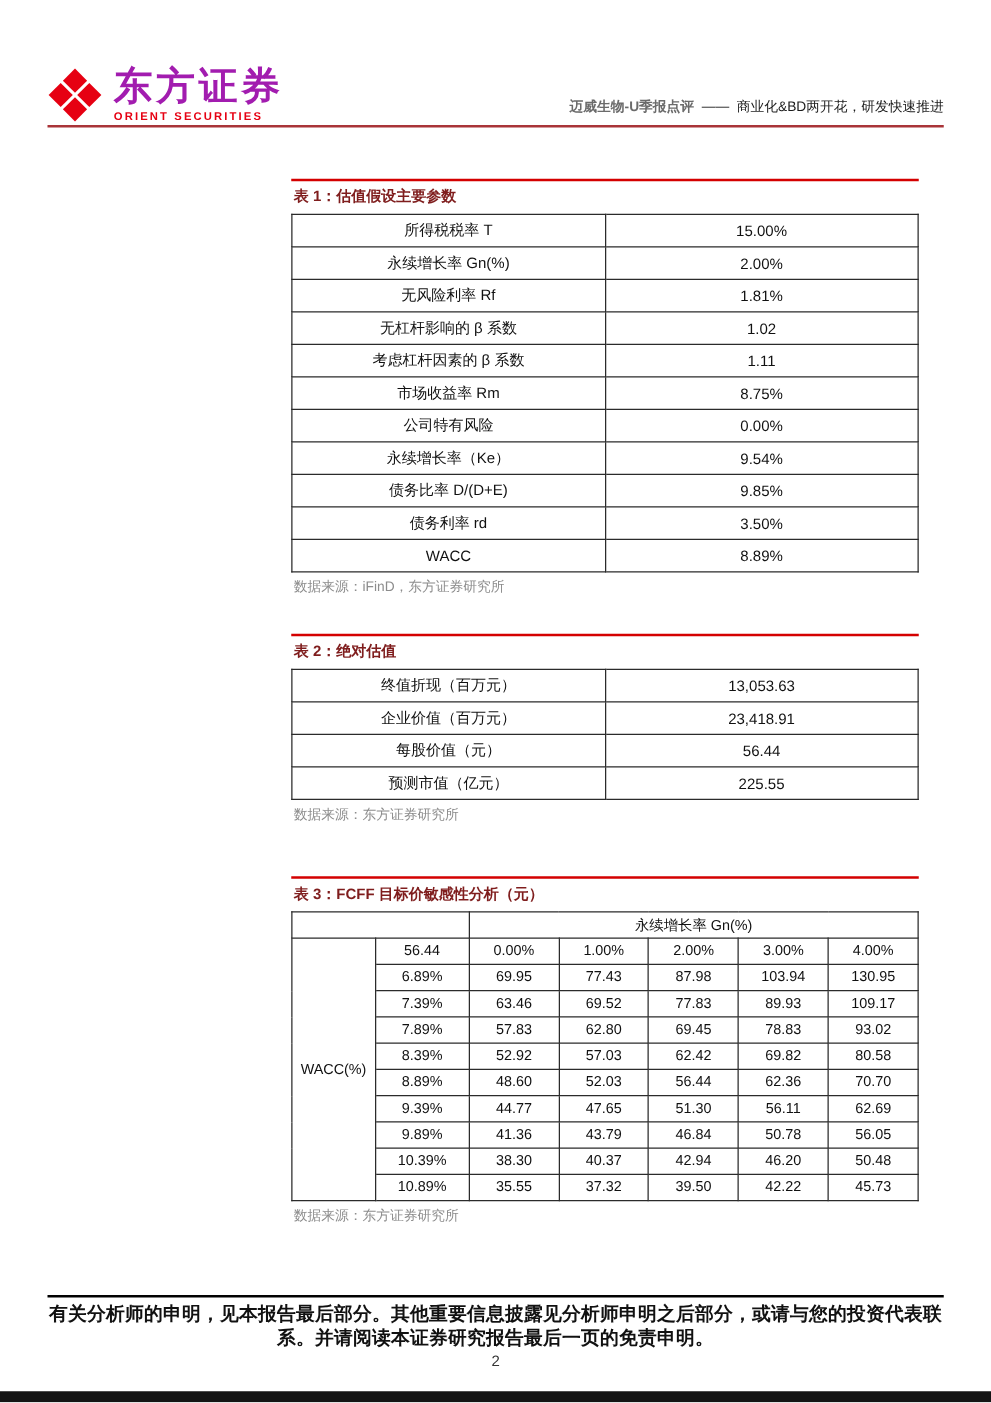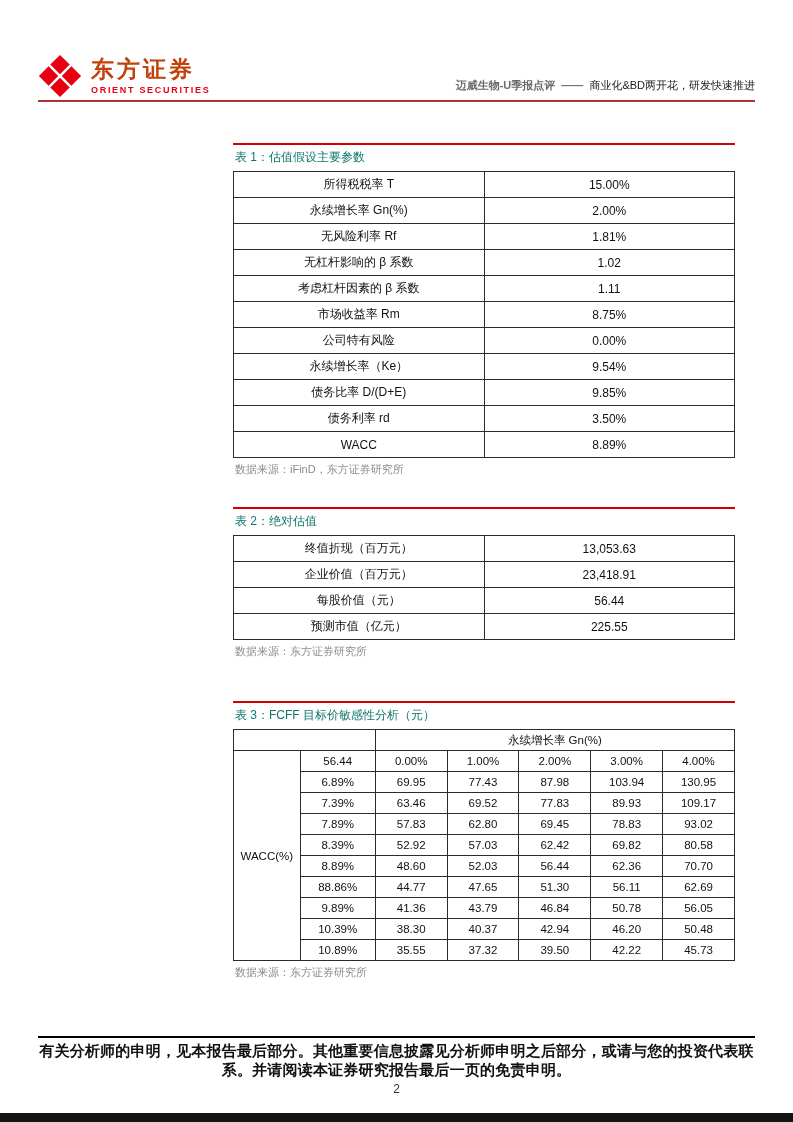--- a/index.html
+++ b/index.html
@@ -19,39 +19,39 @@
     position: absolute;
     top: 50px; left: 38px; right: 38px;
     height: 48px;
     display: flex;
     justify-content: space-between;
     align-items: flex-end;
   }
   .logo { display: flex; align-items: center; gap: 9px; }
   .logo-icon svg { width: 44px; height: 44px; display: block; }
   .logo-text { display: flex; flex-direction: column; }
-  .logo-cn { color: #c2410c; font-size: 23px; font-weight: bold; letter-spacing: 3px; line-height: 1; }
+  .logo-cn { color: #a21caf; font-size: 31px; font-weight: bold; letter-spacing: 3px; line-height: 1; }
   .logo-en { color: #e60012; font-size: 9px; font-weight: bold; letter-spacing: 1.7px; margin-top: 4px; }
   .header-title { font-size: 11px; padding-bottom: 5px; white-space: nowrap; }
   .header-title .report { color: #6b6b6b; font-weight: bold; }
   .header-title .dash { color: #6b6b6b; font-weight: bold; margin: 0 3px; }
   .header-title .subtitle { color: #1a1a1a; font-weight: normal; }
   .header-rule {
     position: absolute;
     top: 100px; left: 38px; right: 38px;
     height: 2px; background: #a93438;
   }
 
   
   .content { position: absolute; left: 233px; top: 143px; width: 502px; }
 
   .tbl-title {
     border-top: 2px solid #d40000;
-    color: #0f766e;
-    font-weight: normal;
+    color: #7f1d1d;
+    font-weight: bold;
     font-size: 12px;
     padding: 4px 2px 5px 2px;
   }
   table { border-collapse: collapse; width: 100%; table-layout: fixed; }
   td {
     border: 1px solid #2b2b2b;
     font-size: 12px;
     text-align: center;
     vertical-align: middle;
     color: #111;
@@ -271,21 +271,21 @@
           </tr>
           <tr>
             <td>8.89%</td>
             <td>48.60</td>
             <td>52.03</td>
             <td>56.44</td>
             <td>62.36</td>
             <td>70.70</td>
           </tr>
           <tr>
-            <td>88.86%</td>
+            <td>9.39%</td>
             <td>44.77</td>
             <td>47.65</td>
             <td>51.30</td>
             <td>56.11</td>
             <td>62.69</td>
           </tr>
           <tr>
             <td>9.89%</td>
             <td>41.36</td>
             <td>43.79</td>

